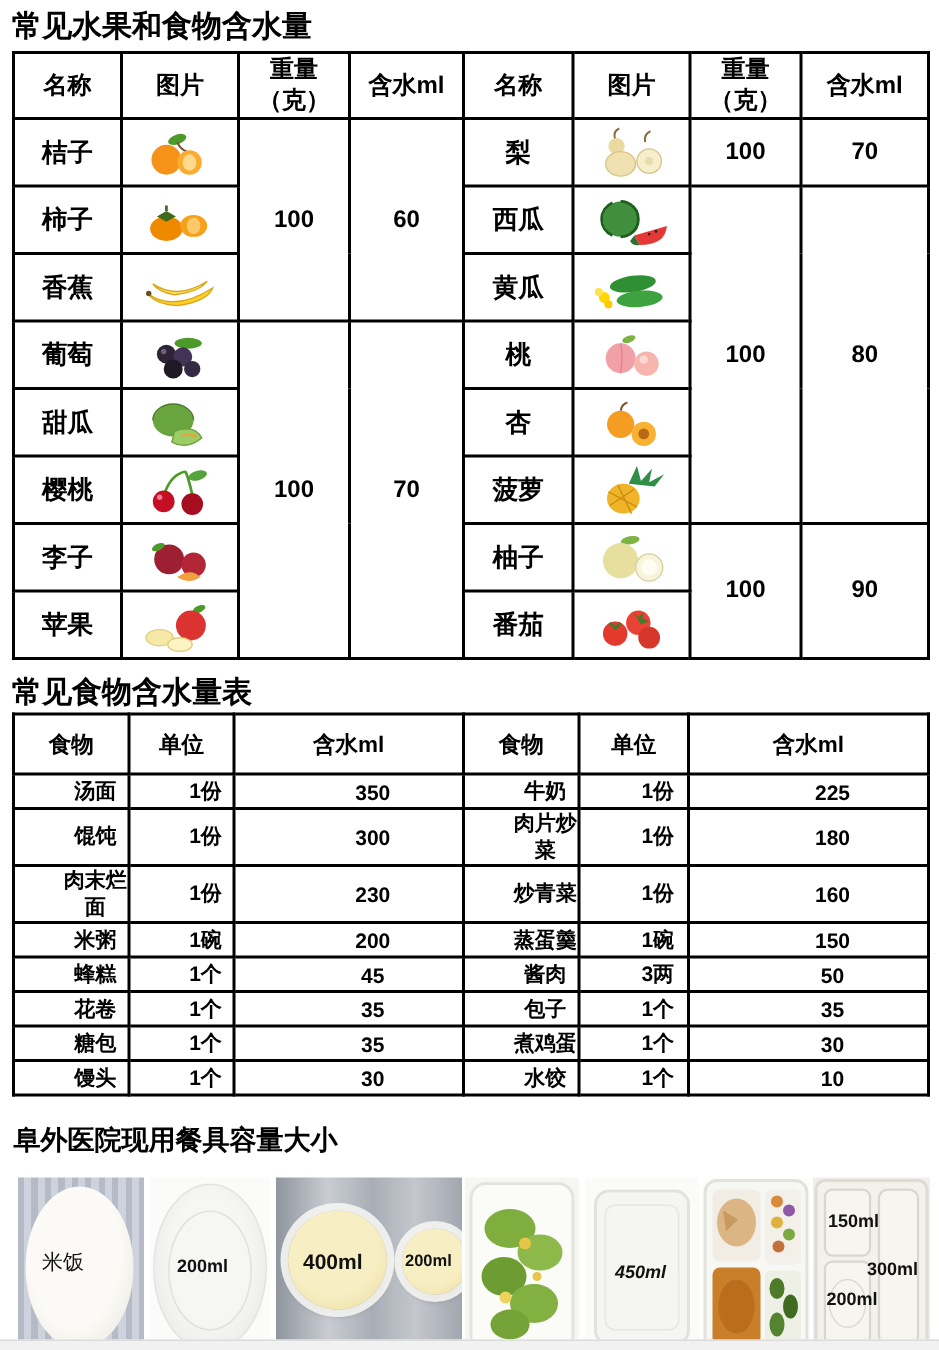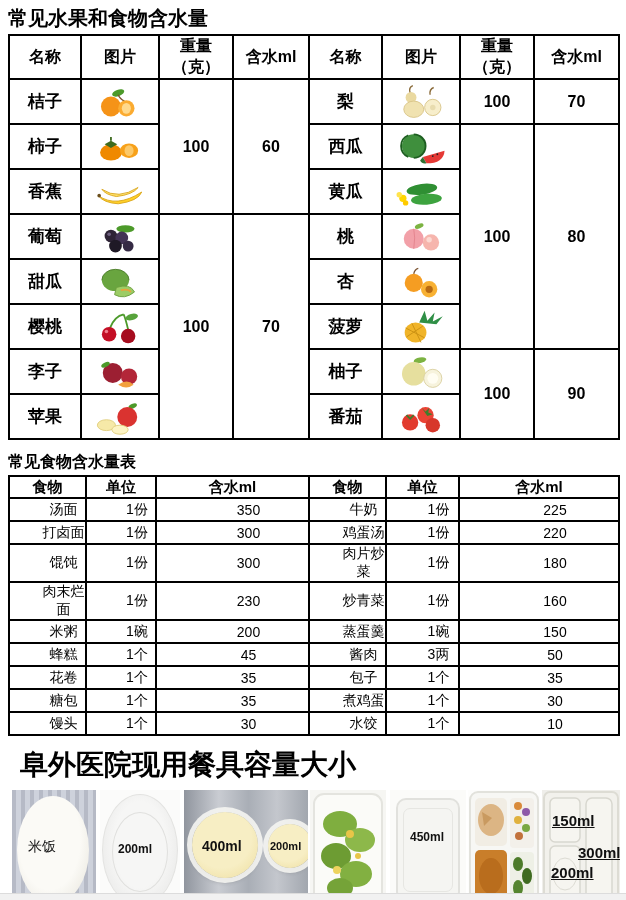--- a/index.html
+++ b/index.html
@@ -11,39 +11,39 @@
     color: #000;
     position: relative;
     overflow: hidden;
   }
   .doc { padding: 6px 8px 0 8px; }
 
   .title-center {
     font-weight: bold; font-size: 20px;
     line-height: 24px; margin: 0 0 4px 0;
   }
-  .title-center.t2 { font-size: 16px; line-height: 20px; margin: 12px 0 3px 0; }
+  .title-center.t2 { font-size: 20px; line-height: 20px; margin: 12px 0 3px 0; }
   .title-left {
-    text-align: left; font-weight: bold; font-size: 28px;
-    line-height: 30px; margin: 14px 0 8px 12px;
+    text-align: left; font-weight: bold; font-size: 18px;
+    line-height: 30px; margin: 14px 0 8px 1px;
   }
 
   table { border-collapse: collapse; table-layout: fixed; width: 610px; }
   td, th { border: 2px solid #000; text-align: center; vertical-align: middle; padding: 0; }
 
   
   .t-fruit th { height: 27px; font-size: 16px; font-weight: bold; }
   .t-fruit td { height: 45px; font-weight: bold; font-size: 17px; }
   .t-fruit .num { font-size: 16px; }
   .t-fruit .imgcell { padding: 1px; }
   .t-fruit svg { display:block; margin: 0 auto; }
 
   
-  .t-food th { height: 22px; font-size: 15px; font-weight: bold; }
-  .t-food td { height: 23px; font-size: 14px; font-weight: normal; padding-left: 32px; }
+  .t-food th { height: 40px; font-size: 15px; font-weight: bold; }
+  .t-food td { height: 23px; font-size: 14px; font-weight: bold; padding-left: 32px; }
 
   
   .photos { position: relative; height: 122px; margin-top: 10px; }
   .photo { position: absolute; top: 0; height: 120px; overflow: hidden; }
   .lbl { position: absolute; font-weight: bold; color: #111; }
 
   .p-rice { left: 4px; width: 84px;
     background: repeating-linear-gradient(90deg,#b6bac6 0 4px,#ced2dc 4px 9px); }
   .p-rice .rice {
     position: absolute; left: 5px; top: 6px; width: 72px; height: 108px;
@@ -69,25 +69,25 @@
   .p-congee .small { left: 84px; top: 34px; width: 44px; height: 44px; }
   .p-congee .lbl.l400 { left: 18px; top: 48px; font-size: 14px; }
   .p-congee .lbl.l200 { left: 86px; top: 50px; font-size: 11px; }
 
   .p-veg { left: 302px; width: 76px; background: #f6f6f3; }
   .p-box450 { left: 382px; width: 76px; background: #fbfbf9; }
   .p-box450 .box { position: absolute; left: 6px; top: 8px; width: 64px; height: 104px;
     border-radius: 10px; border: 2px solid #e1e1dd; background: #f5f5f2; }
   .p-box450 .box-in { position: absolute; left: 13px; top: 18px; width: 50px; height: 84px;
     border-radius: 7px; border: 1px solid #e6e6e2; }
-  .p-box450 .lbl { left: 20px; top: 40px; font-size: 12px; }
+  .p-box450 .lbl { left: 20px; top: 56px; font-size: 12px; font-style: italic; }
 
   .p-trayfood { left: 460px; width: 72px; background: #fdfdfc; }
   .p-trayempty { left: 534px; width: 78px; background: #efeeea; }
-  .p-trayempty .lbl { font-size: 15px; text-decoration: underline; }
+  .p-trayempty .lbl { font-size: 12px; }
   .p-trayempty .l150 { left: 10px; top: 22px; }
   .p-trayempty .l300 { left: 36px; top: 54px; }
   .p-trayempty .l200 { left: 9px; top: 74px; }
 
   .bottom-strip { position: absolute; left: 0; right: 0; bottom: 0; height: 7px;
     background: #f1f1f1; border-top: 1px solid #dcdcdc; }
 </style>
 </head>
 <body>
 
@@ -291,28 +291,20 @@
     </tr>
     <tr>
       <td>汤面</td>
       <td>1份</td>
       <td>350</td>
       <td>牛奶</td>
       <td>1份</td>
       <td>225</td>
     </tr>
     <tr>
-      <td>打卤面</td>
-      <td>1份</td>
-      <td>300</td>
-      <td>鸡蛋汤</td>
-      <td>1份</td>
-      <td>220</td>
-    </tr>
-    <tr>
       <td>馄饨</td>
       <td>1份</td>
       <td>300</td>
       <td>肉片炒菜</td>
       <td>1份</td>
       <td>180</td>
     </tr>
     <tr>
       <td>肉末烂面</td>
       <td>1份</td>

